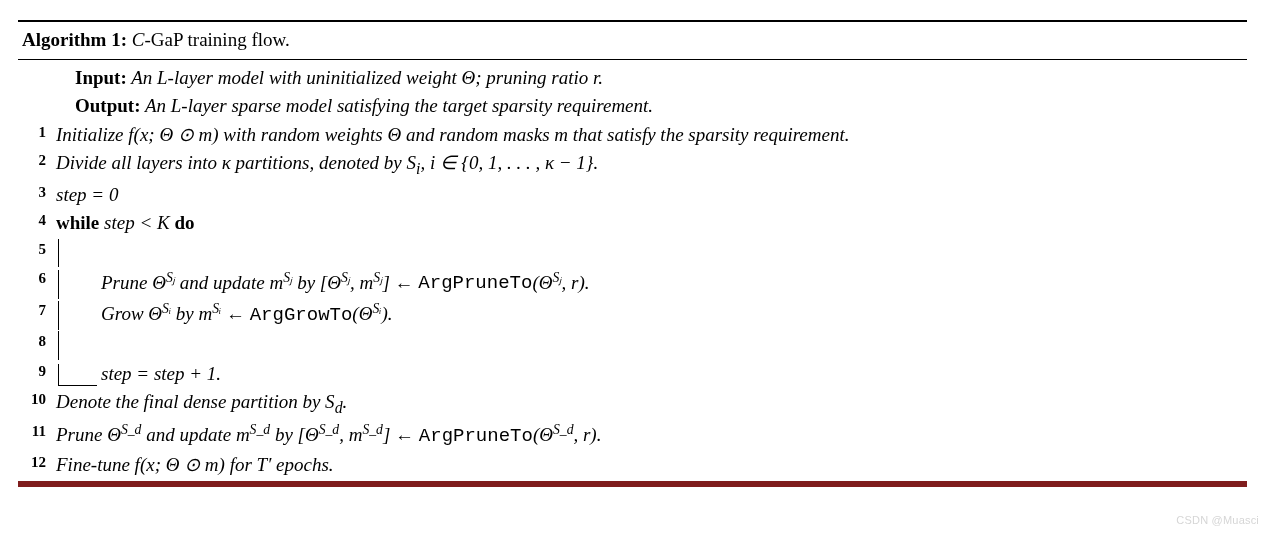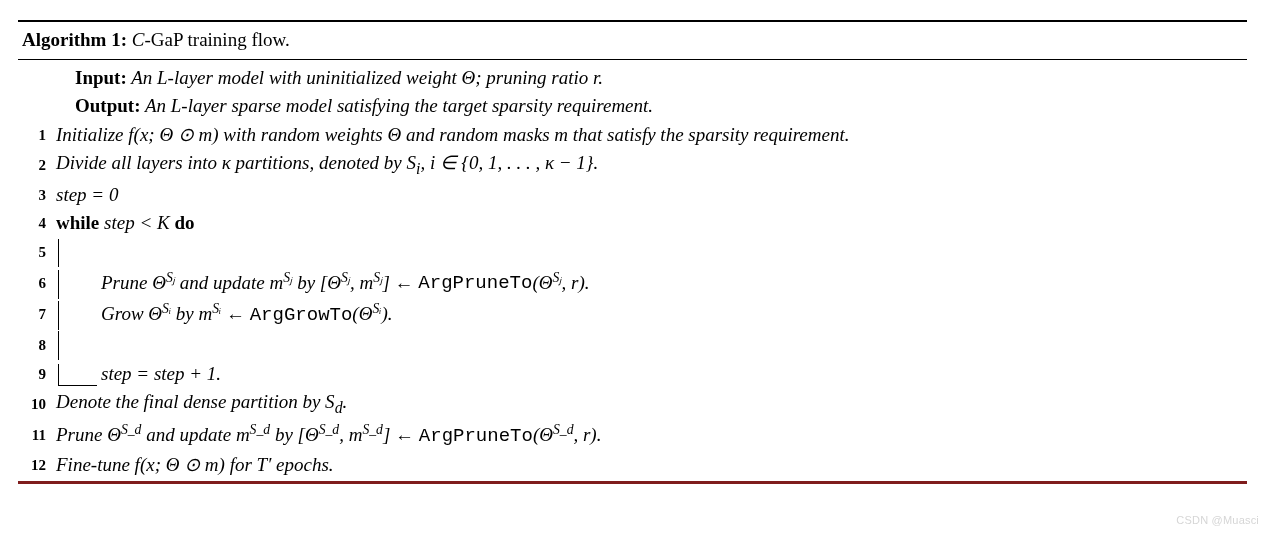--- a/index.html
+++ b/index.html
@@ -6,35 +6,35 @@
     font-family: "Times New Roman", Times, serif;
     font-size: 19px;
     margin: 0;
     padding: 20px 18px;
     color: #000;
     background: #fff;
     line-height: 1.5;
   }
   .algo-container {
     border-top: 2px solid #000;
-    border-bottom: 3px solid #7f1d1d;
+    border-bottom: 6px solid #7f1d1d;
     padding: 0;
   }
   .title-row {
     border-bottom: 1px solid #000;
     padding: 4px 4px 4px 4px;
   }
   .title-bold { font-weight: bold; }
   .title-italic { font-style: italic; }
   .body-block {
     padding: 4px 0 2px 0;
   }
   .line {
     display: flex;
-    align-items: center;
+    align-items: flex-start;
   }
   .lineno {
     width: 28px;
     text-align: right;
     font-size: 15px;
     font-weight: bold;
     padding-right: 10px;
     flex-shrink: 0;
   }
   .linecontent {

